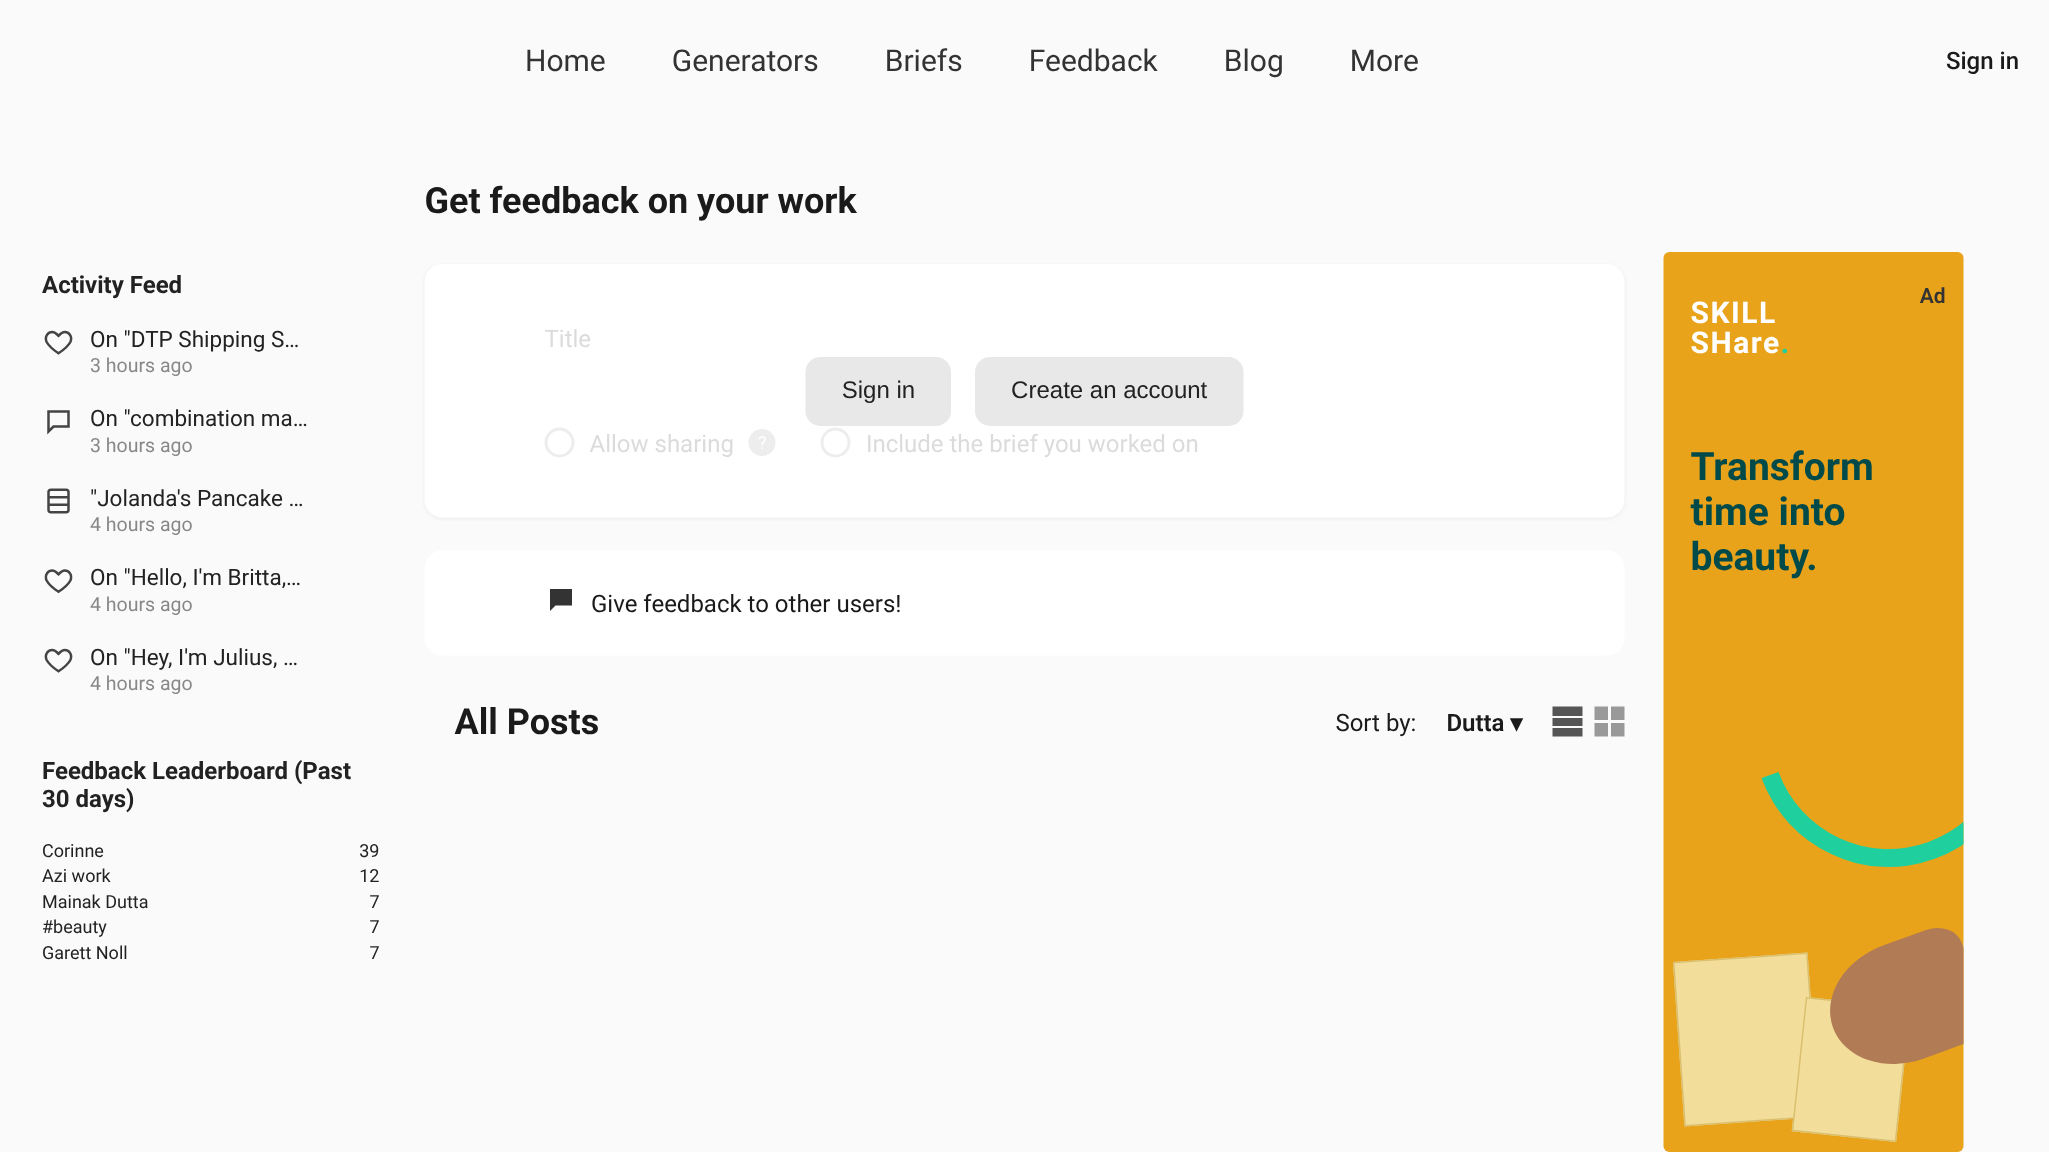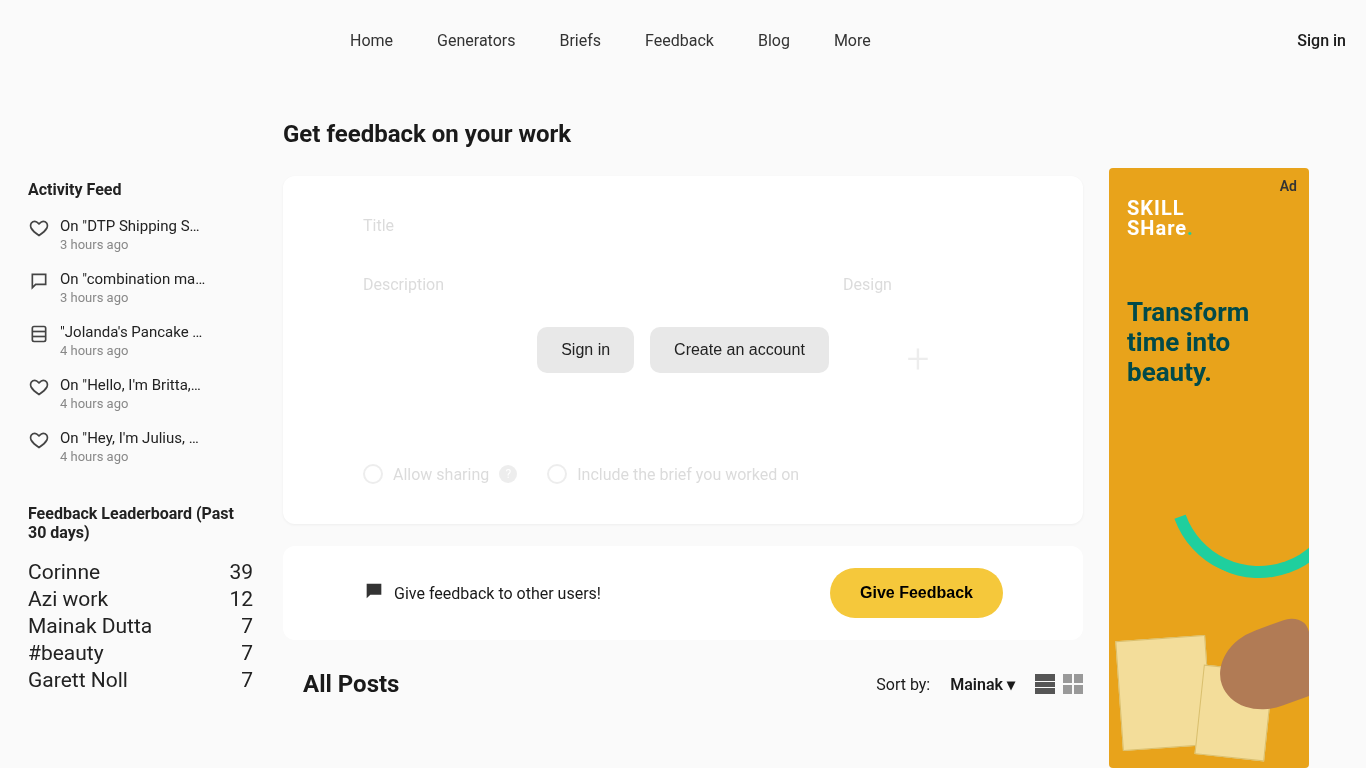--- a/index.html
+++ b/index.html
@@ -1,35 +1,35 @@
 <!DOCTYPE html>
 <html><head>
 <meta charset="utf-8">
 <style>
 * { margin: 0; padding: 0; box-sizing: border-box; }
 body { font-family: -apple-system, BlinkMacSystemFont, "Segoe UI", Roboto, Helvetica, Arial, sans-serif; background: #fafafa; color: #1a1a1a; width: 1366px; height: 768px; overflow: hidden; }
 
 .topnav { display: flex; align-items: center; height: 80px; padding: 0 20px 0 350px; }
 .topnav .links { display: flex; gap: 44px; }
-.topnav .links span { font-size: 16px; color: #333; cursor: pointer; }
+.topnav .links span { font-size: 20px; color: #333; cursor: pointer; }
 .topnav .signin { margin-left: auto; font-size: 16px; font-weight: 500; cursor: pointer; }
 
 .layout { display: flex; padding-left: 28px; }
 
 .sidebar { width: 225px; padding-top: 100px; }
 .sidebar h3 { font-size: 16px; font-weight: 700; margin-bottom: 18px; color: #222; }
 .feed-item { display: flex; align-items: flex-start; gap: 10px; margin-bottom: 18px; }
 .feed-item .icon { width: 22px; height: 22px; flex: 0 0 22px; display: flex; align-items: center; justify-content: center; }
 .feed-item .icon svg { width: 20px; height: 20px; stroke: #444; fill: none; stroke-width: 2; }
 .feed-item .txt { flex: 1; min-width: 0; }
 .feed-item .title { font-size: 15px; color: #222; white-space: nowrap; overflow: hidden; text-overflow: ellipsis; }
 .feed-item .time { font-size: 13px; color: #888; margin-top: 2px; }
 
 .leaderboard { margin-top: 40px; }
-.lb-row { display: flex; justify-content: space-between; font-size: 21px; color: #222; margin-bottom: 3px; }
+.lb-row { display: flex; justify-content: space-between; font-size: 12px; color: #222; margin-bottom: 3px; }
 
 .main { flex: 0 0 800px; margin-left: 30px; }
 .page-title { font-size: 24px; font-weight: 700; margin: 40px 0 28px 0; }
 
 .card { background: #fff; border-radius: 12px; box-shadow: 0 1px 3px rgba(0,0,0,0.05); padding: 40px 80px; position: relative; margin-bottom: 22px; }
 .form-area { opacity: 0.35; }
 .label { color: #999; font-size: 16px; }
 .title-field { margin-bottom: 40px; }
 .row { display: flex; gap: 40px; }
 .desc-col { flex: 1; }
@@ -57,21 +57,21 @@
 .posts-head .sort { margin-left: auto; display: flex; align-items: center; gap: 20px; font-size: 16px; }
 .posts-head .sort .sel { font-weight: 600; display: flex; align-items: center; gap: 4px; cursor: pointer; }
 .view-icons { display: flex; gap: 8px; }
 .view-icons .vi { width: 20px; height: 20px; cursor: pointer; }
 .vi.list { background: linear-gradient(#555 0 33%, transparent 33% 38%, #555 38% 66%, transparent 66% 71%, #555 71% 100%); }
 .vi.grid { display: grid; grid-template-columns: 1fr 1fr; grid-template-rows: 1fr 1fr; gap: 2px; }
 .vi.grid span { background: #999; }
 
 .rightcol { flex: 0 0 200px; margin-left: 26px; padding-top: 88px; }
 .ad { width: 200px; height: 600px; background: #e8a31b; border-radius: 4px; position: relative; overflow: hidden; padding: 18px; color: #fff; }
-.ad .tag { position: absolute; top: 10px; right: 12px; font-size: 14px; font-weight: 600; color: #333; }
+.ad .tag { position: absolute; top: 22px; right: 12px; font-size: 14px; font-weight: 600; color: #333; }
 .ad .brand { font-size: 20px; font-weight: 700; line-height: 1; margin: 12px 0 6px 0; letter-spacing: 1px; }
 .ad .brand .dot { color: #1fcf9e; }
 .ad .tagline { font-size: 26px; font-weight: 700; line-height: 1.15; margin-top: 60px; color: #014a4a; }
 .ad .swirl { position: absolute; right: -40px; top: 230px; width: 180px; height: 180px; border: 12px solid #1fcf9e; border-radius: 50%; border-left-color: transparent; border-top-color: transparent; transform: rotate(25deg); }
 .ad .boxes { position: absolute; bottom: 0; left: 0; right: 0; height: 200px; }
 .ad .boxes .b { position: absolute; background: #f3dd9a; border: 1px solid #d9bf6e; }
 .ad .boxes .b1 { width: 90px; height: 110px; left: 10px; bottom: 20px; transform: rotate(-4deg); }
 .ad .boxes .b2 { width: 70px; height: 90px; left: 90px; bottom: 10px; transform: rotate(6deg); }
 .ad .hand { position: absolute; right: -10px; bottom: 60px; width: 100px; height: 80px; background: #b17b55; border-radius: 50% 20% 20% 50%; transform: rotate(-20deg); }
 </style>
@@ -179,31 +179,20 @@
   </aside>
 
   <main class="main">
     <h1 class="page-title">Get feedback on your work</h1>
 
     <div class="card">
       <div class="form-area">
         <div class="title-field">
             <div class="label">Title</div>
           </div>
-        <div class="row">
-          <div class="desc-col">
-              <div class="label">Description</div>
-            </div>
-          <div class="design-col">
-            <div class="label">Design</div>
-            <div class="plus-box">
-                <span>+</span>
-              </div>
-          </div>
-        </div>
         <div class="checks">
           <label class="check">
               <span class="box"></span>
               <span>Allow sharing</span>
               <span class="help-circle">?</span>
             </label>
           <label class="check">
               <span class="box"></span>
               <span>Include the brief you worked on</span>
             </label>
@@ -218,29 +207,28 @@
       </div>
     </div>
 
     <div class="feedback-bar">
       <div class="left">
         <span><svg viewBox="0 0 24 24">
               <path d="M4 4h16v12H8l-4 4V4z M7 8h10 M7 12h6"></path>
             </svg></span>
         <span>Give feedback to other users!</span>
       </div>
-      <button class="give-btn">Give Feedback</button>
     </div>
 
     <div class="posts-head">
       <h2>All Posts</h2>
       <div class="sort">
         <span>Sort by:</span>
         <span class="sel">
-            <span>Mainak</span>
+            <span>Dutta</span>
             <span>▾</span>
           </span>
         <div class="view-icons">
           <div class="vi list"></div>
           <div class="vi grid">
               <span></span>
               <span></span>
               <span></span>
               <span></span>
             </div>

